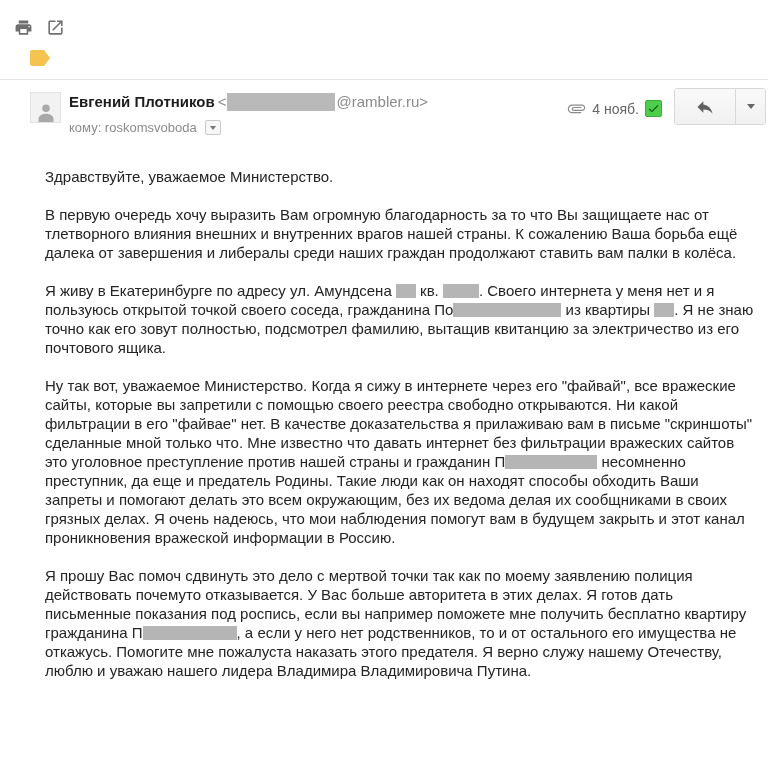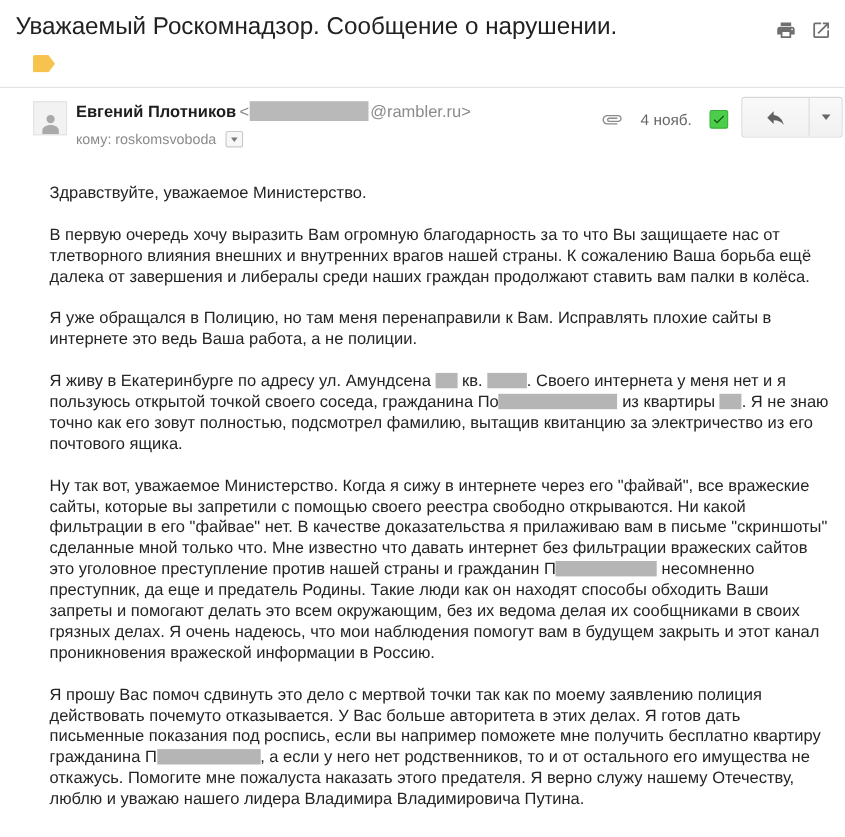--- a/index.html
+++ b/index.html
@@ -81,21 +81,21 @@
     display: flex; align-items: center; justify-content: center;
     cursor: pointer;
   }
   .tri-sm {
     width: 0; height: 0;
     border-left: 3px solid transparent;
     border-right: 3px solid transparent;
     border-top: 4px solid #777;
   }
 
-  .meta { display: flex; align-items: center; gap: 16px; margin-top: 7px; flex: 0 0 auto; }
+  .meta { display: flex; align-items: center; gap: 6px; margin-top: 7px; flex: 0 0 auto; }
   .clip-icon svg { width: 19px; height: 19px; fill: #8a8a8a; transform: rotate(90deg); display:block; }
   .date { font-size: 14px; color: #666; white-space: nowrap; }
   .check {
     width: 17px; height: 17px;
     background: #4bcf4b;
     border: 1px solid #39b039;
     border-radius: 2px;
     display: flex; align-items: center; justify-content: center;
     cursor: pointer;
   }
@@ -140,21 +140,20 @@
     height: 14px;
     vertical-align: -2px;
   }
 </style>
 </head>
 <body>
 
 <div class="page">
 
   <div class="subject-row">
-    <h1 class="subject">Уважаемый Роскомнадзор. Сообщение о нарушении.</h1>
     <div class="header-icons">
       <span class="hicon">
         <svg viewBox="0 0 24 24">
             <path d="M19 8H5c-1.66 0-3 1.34-3 3v6h4v4h12v-4h4v-6c0-1.66-1.34-3-3-3zm-3 11H8v-5h8v5zm3-7c-.55 0-1-.45-1-1s.45-1 1-1 1 .45 1 1-.45 1-1 1zm-1-9H6v4h12V3z"></path>
           </svg>
       </span>
       <span class="hicon">
         <svg viewBox="0 0 24 24">
             <path d="M19 19H5V5h7V3H5c-1.11 0-2 .9-2 2v14c0 1.1.89 2 2 2h14c1.1 0 2-.9 2-2v-7h-2v7zM14 3v2h3.59l-9.83 9.83 1.41 1.41L19 6.41V10h2V3h-7z"></path>
           </svg>
@@ -208,19 +207,18 @@
       </span>
       <span class="btn dd">
         <span class="tri-md"></span>
       </span>
     </div>
   </div>
 
   <div class="email-body">
       <p class="para">Здравствуйте, уважаемое Министерство.</p>
       <p class="para">В первую очередь хочу выразить Вам огромную благодарность за то что Вы защищаете нас от тлетворного влияния внешних и внутренних врагов нашей страны. К сожалению Ваша борьба ещё далека от завершения и либералы среди наших граждан продолжают ставить вам палки в колёса.</p>
-      <p class="para">Я уже обращался в Полицию, но там меня перенаправили к Вам. Исправлять плохие сайты в интернете это ведь Ваша работа, а не полиции.</p>
       <p class="para">Я живу в Екатеринбурге по адресу ул. Амундсена <span class="redact" style="width: 20px;"></span> кв. <span class="redact" style="width: 36px;"></span>. Своего интернета у меня нет и я пользуюсь открытой точкой своего соседа, гражданина По<span class="redact" style="width: 108px;"></span> из квартиры <span class="redact" style="width: 20px;"></span>. Я не знаю точно как его зовут полностью, подсмотрел фамилию, вытащив квитанцию за электричество из его почтового ящика.</p>
       <p class="para">Ну так вот, уважаемое Министерство. Когда я сижу в интернете через его "файвай", все вражеские сайты, которые вы запретили с помощью своего реестра свободно открываются. Ни какой фильтрации в его "файвае" нет. В качестве доказательства я прилаживаю вам в письме "скриншоты" сделанные мной только что. Мне известно что давать интернет без фильтрации вражеских сайтов это уголовное преступление против нашей страны и гражданин П<span class="redact" style="width: 92px;"></span> несомненно преступник, да еще и предатель Родины. Такие люди как он находят способы обходить Ваши запреты и помогают делать это всем окружающим, без их ведома делая их сообщниками в своих грязных делах. Я очень надеюсь, что мои наблюдения помогут вам в будущем закрыть и этот канал проникновения вражеской информации в Россию.</p>
       <p class="para">Я прошу Вас помоч сдвинуть это дело с мертвой точки так как по моему заявлению полиция действовать почемуто отказывается. У Вас больше авторитета в этих делах. Я готов дать письменные показания под роспись, если вы например поможете мне получить бесплатно квартиру гражданина П<span class="redact" style="width: 94px;"></span>, а если у него нет родственников, то и от остального его имущества не откажусь. Помогите мне пожалуста наказать этого предателя. Я верно служу нашему Отечеству, люблю и уважаю нашего лидера Владимира Владимировича Путина.</p>
     </div>
 
 </div>
 
 </body></html>

